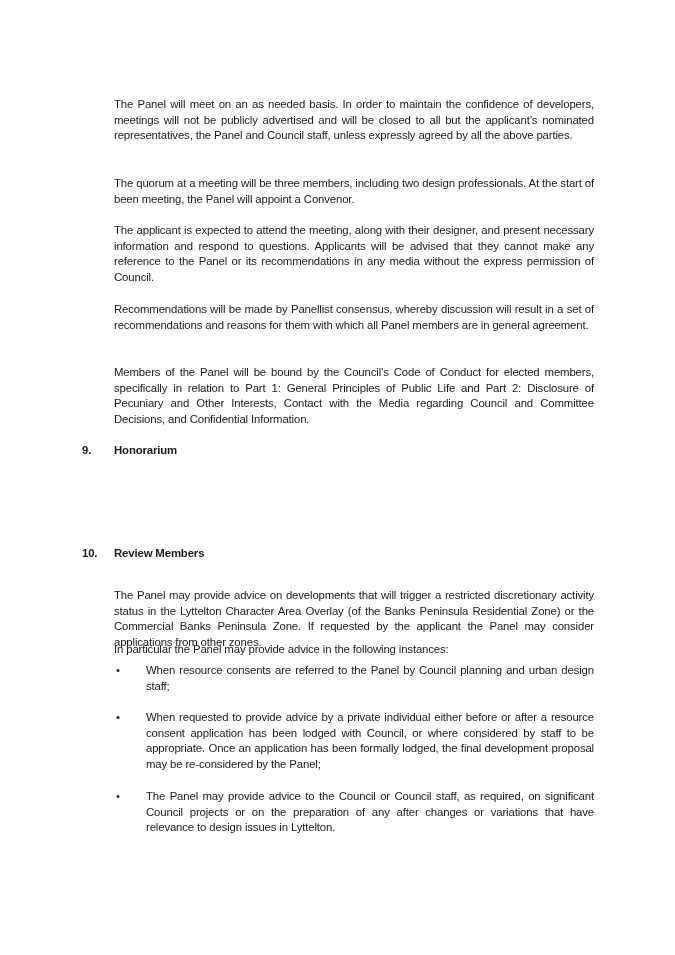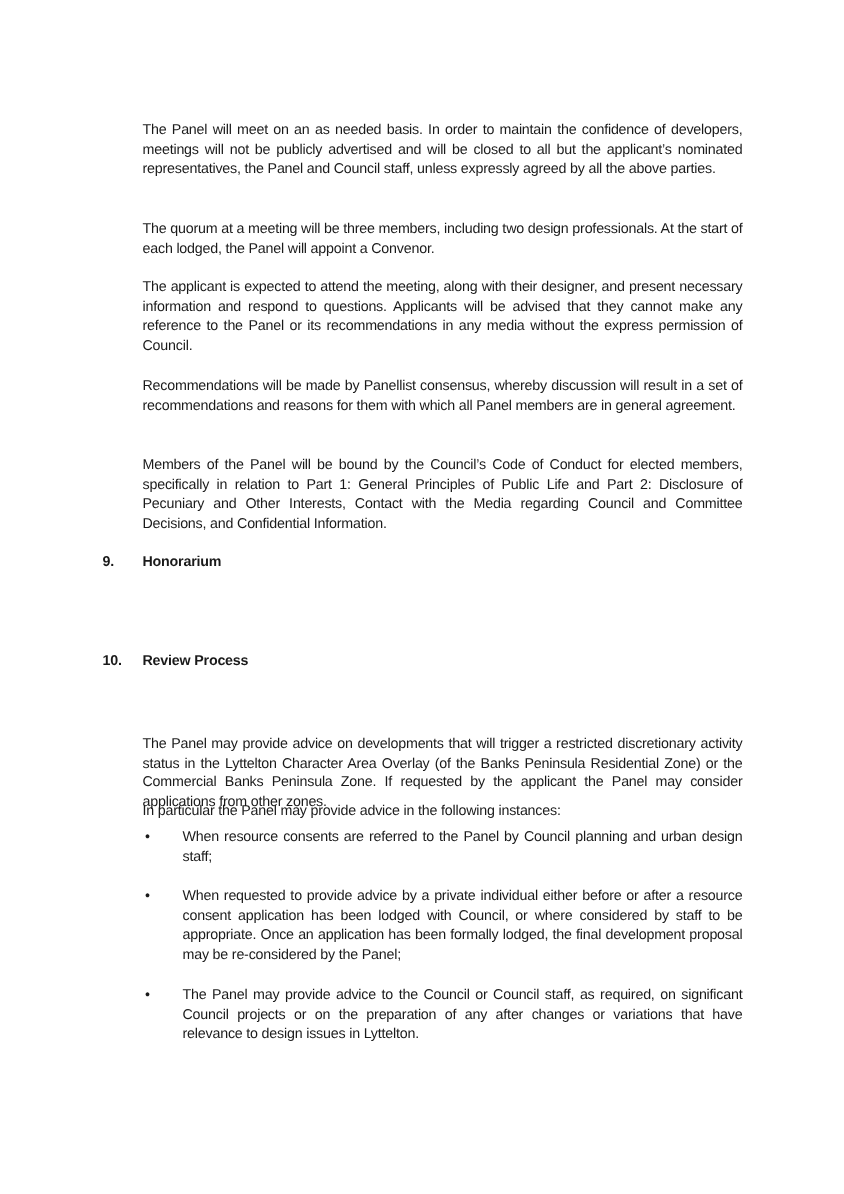--- a/index.html
+++ b/index.html
@@ -63,37 +63,37 @@
       text-align: justify;
     }
   </style>
 </head>
 <body>
 
 <div class="page">
 
   <p class="para" style="top:97px;">The Panel will meet on an as needed basis. In order to maintain the confidence of developers, meetings will not be publicly advertised and will be closed to all but the applicant’s nominated representatives, the Panel and Council staff, unless expressly agreed by all the above parties.</p>
 
-  <p class="para" style="top:176px;">The quorum at a meeting will be three members, including two design professionals. At the start of each lodged, the Panel will appoint a Convenor.</p>
+  <p class="para" style="top:176px;">The quorum at a meeting will be three members, including two design professionals. At the start of been meeting, the Panel will appoint a Convenor.</p>
 
   <p class="para" style="top:223px;">The applicant is expected to attend the meeting, along with their designer, and present necessary information and respond to questions. Applicants will be advised that they cannot make any reference to the Panel or its recommendations in any media without the express permission of Council.</p>
 
   <p class="para" style="top:302px;">Recommendations will be made by Panellist consensus, whereby discussion will result in a set of recommendations and reasons for them with which all Panel members are in general agreement.</p>
 
   <p class="para" style="top:365px;">Members of the Panel will be bound by the Council’s Code of Conduct for elected members, specifically in relation to Part 1: General Principles of Public Life and Part 2: Disclosure of Pecuniary and Other Interests, Contact with the Media regarding Council and Committee Decisions, and Confidential Information.</p>
 
   <div class="heading" style="top:443px;">
     <span class="num">9.</span>
     <span class="title">Honorarium</span>
   </div>
 
 
-  <div class="heading" style="top:522px;align-items:center;">
+  <div class="heading" style="top:546px;align-items:center;">
     <span class="num">10.</span>
-    <span class="title">Review Process</span>
+    <span class="title">Review Members</span>
   </div>
 
   <p class="para" style="top:553px;margin-top:35px;">The Panel may provide advice on developments that will trigger a restricted discretionary activity status in the Lyttelton Character Area Overlay (of the Banks Peninsula Residential Zone) or the Commercial Banks Peninsula Zone. If requested by the applicant the Panel may consider applications from other zones.</p>
 
   <p class="para" style="top:642px;">In particular the Panel may provide advice in the following instances:</p>
 
   <div class="bullet" style="top:663px;">
     <span class="dot">•</span>
     <span class="text">When resource consents are referred to the Panel by Council planning and urban design staff;</span>
   </div>

